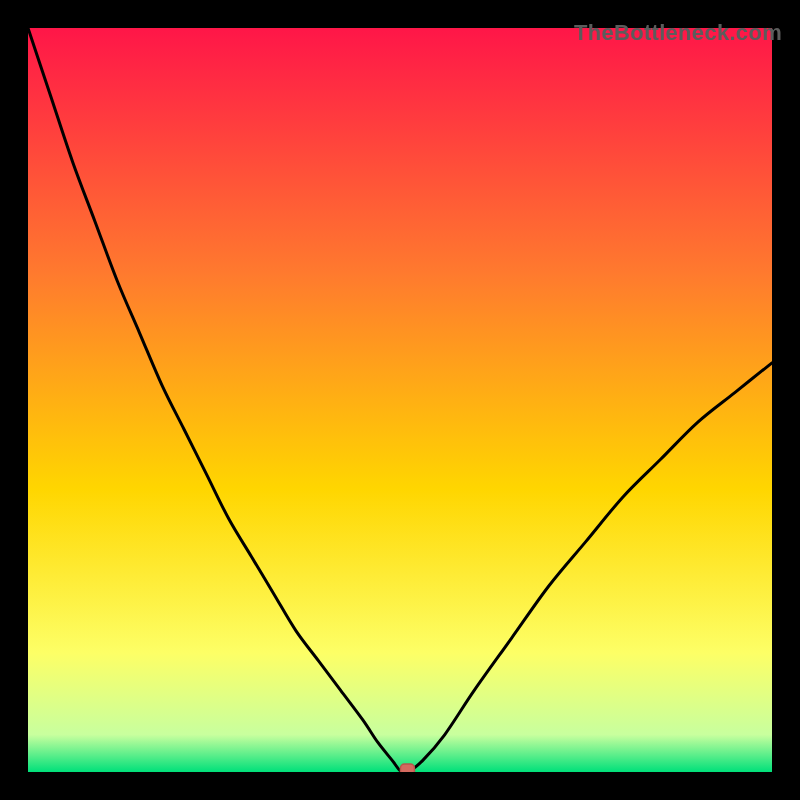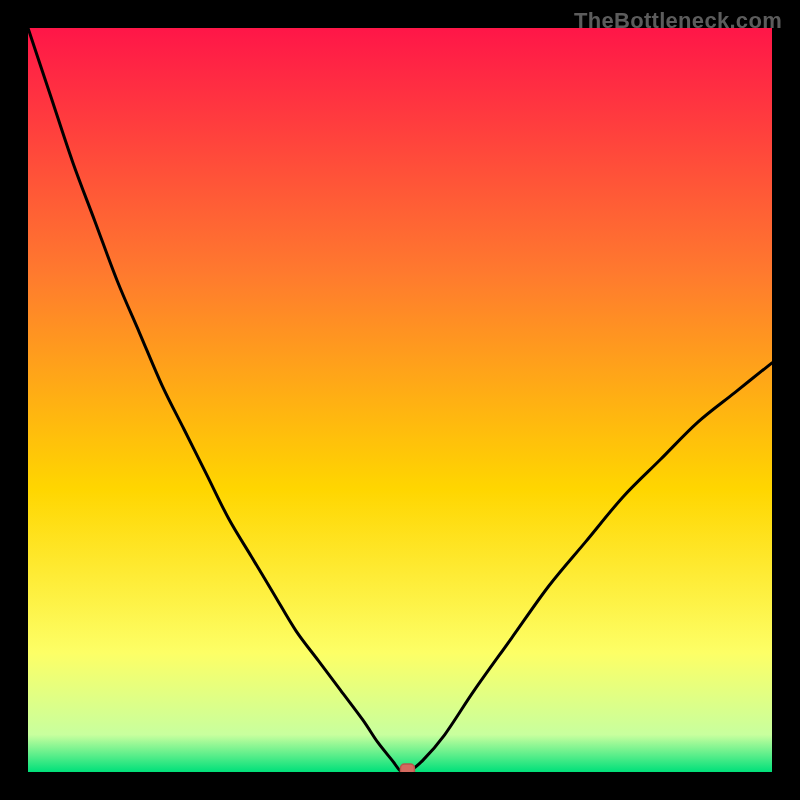--- a/index.html
+++ b/index.html
@@ -12,21 +12,21 @@
     font-family: Arial, Helvetica, sans-serif;
   }
   .frame {
     position: relative;
     width: 800px;
     height: 800px;
     background: #000;
   }
   .watermark {
     position: absolute;
-    top: 8px;
+    top: 20px;
     right: 18px;
     color: #5c5c5c;
     font-size: 22px;
     font-weight: 600;
     letter-spacing: 0.3px;
     z-index: 5;
   }
   .plot {
     position: absolute;
     left: 28px;

